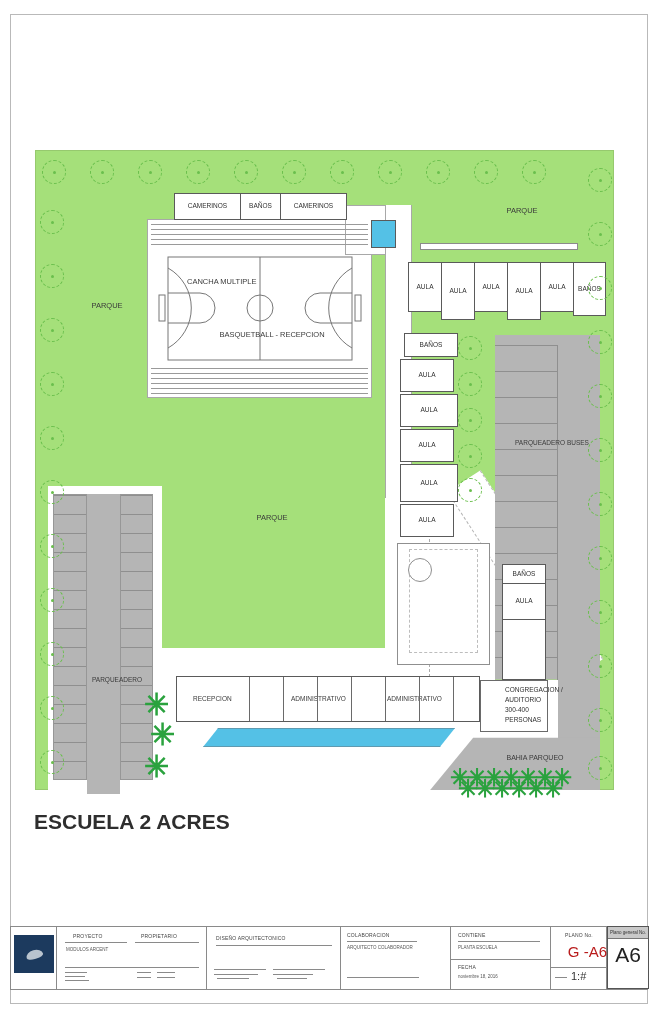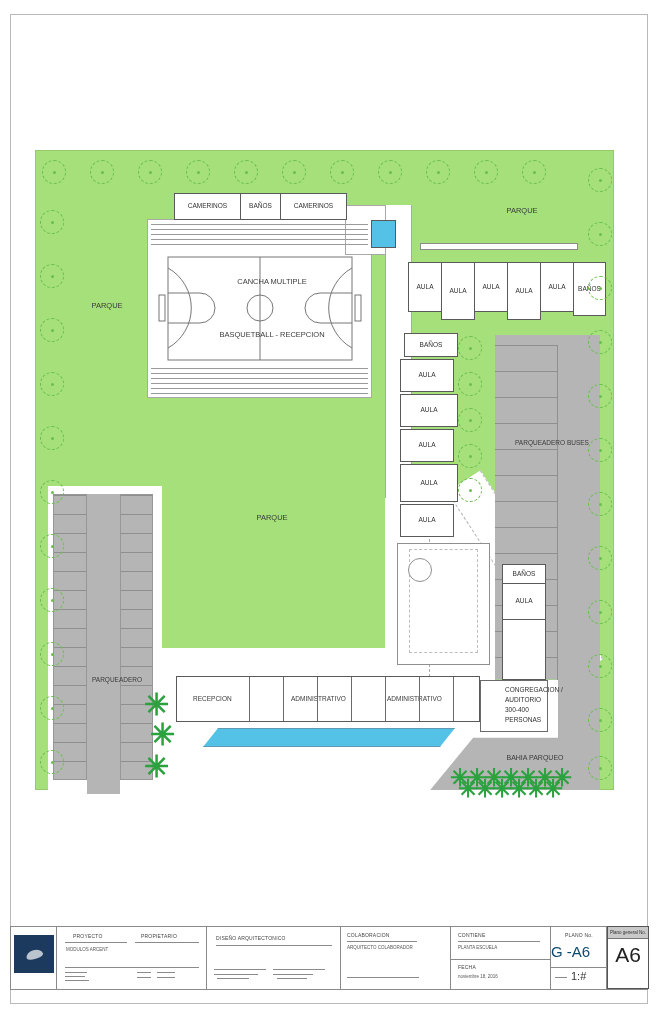--- a/index.html
+++ b/index.html
@@ -77,21 +77,21 @@
       <path d="M34,39 A15,15 0 0 1 34,69"></path>
       <path d="M2,14 A46,46 0 0 1 2,94"></path>
 
       <rect x="189" y="41" width="6" height="26"></rect>
       <line x1="186" y1="39" x2="154" y2="39"></line>
       <line x1="186" y1="69" x2="154" y2="69"></line>
       <path d="M154,69 A15,15 0 0 1 154,39"></path>
       <path d="M186,94 A46,46 0 0 1 186,14"></path>
     </g>
   </svg>
-  <div class="plabel" style="left:187px;top:278px;width:170px;text-align:center;">CANCHA MULTIPLE</div>
+  <div class="plabel" style="left:187px;top:278px;width:170px;text-align:left;">CANCHA MULTIPLE</div>
   <div class="plabel" style="left:187px;top:331px;width:170px;text-align:center;">BASQUETBALL - RECEPCION</div>
 
   <div class="abs" style="left:371px;top:220px;width:25px;height:28px;background:#54c1e6;border:1px solid #5a5a5a;"></div>
 
   <div class="room" style="left:174px;top:193px;width:67px;height:27px;">CAMERINOS</div>
   <div class="room" style="left:240px;top:193px;width:41px;height:27px;">BAÑOS</div>
   <div class="room" style="left:280px;top:193px;width:67px;height:27px;">CAMERINOS</div>
 
   <div class="room" style="left:408px;top:262px;width:34px;height:50px;">AULA</div>
   <div class="room" style="left:441px;top:262px;width:34px;height:58px;">AULA</div>
@@ -201,20 +201,21 @@
       <span class="palm" style="left: 535px; top: 766px; font-size: 24px;">✳</span>
       <span class="palm" style="left: 552px; top: 766px; font-size: 24px;">✳</span>
       <span class="palm" style="left: 458px; top: 777px; font-size: 24px;">✳</span>
       <span class="palm" style="left: 475px; top: 777px; font-size: 24px;">✳</span>
       <span class="palm" style="left: 492px; top: 777px; font-size: 24px;">✳</span>
       <span class="palm" style="left: 509px; top: 777px; font-size: 24px;">✳</span>
       <span class="palm" style="left: 526px; top: 777px; font-size: 24px;">✳</span>
       <span class="palm" style="left: 543px; top: 777px; font-size: 24px;">✳</span>
     </div>
 
+  <div class="abs" style="left:34px;top:810px;font-size:21px;font-weight:600;color:#2e2e2e;letter-spacing:0;">ESCUELA 2 ACRES</div>
 
   <div class="abs" style="left:10px;top:926px;width:638px;height:64px;border:1px solid #8a8a8a;background:#fff;">
 
     <div class="abs" style="left:0;top:0;width:46px;height:62px;border-right:1px solid #8a8a8a;">
       <div class="abs" style="left:3px;top:8px;width:40px;height:38px;background:#1c3a5e;">
         <div class="abs" style="left:12px;top:15px;width:17px;height:9px;background:#b9c4cf;
                     border-radius:50% 50% 45% 45%/65% 65% 35% 35%;transform:rotate(-16deg);"></div>
       </div>
     </div>
 
@@ -256,21 +257,21 @@
       <span class="tb-h" style="left:7px;top:6px;">CONTIENE</span>
       <div class="mb" style="left:7px;top:14px;width:82px;"></div>
       <span class="tb-v" style="left:7px;top:19px;">PLANTA ESCUELA</span>
       <div class="mb" style="left:0px;top:32px;width:100px;"></div>
       <span class="tb-h" style="left:7px;top:38px;">FECHA</span>
       <span class="tb-v" style="left:7px;top:48px;">noviembre 18, 2016</span>
     </div>
 
     <div class="abs" style="left:540px;top:0;width:56px;height:62px;border-right:1px solid #8a8a8a;">
       <span class="tb-h" style="left:14px;top:6px;">PLANO No.</span>
-      <div class="abs" style="left:0;top:16px;width:56px;text-align:left;font-size:15px;color:#0c4a6e;">G -A6</div>
+      <div class="abs" style="left:0;top:16px;width:56px;text-align:right;font-size:15px;color:#b91c1c;">G -A6</div>
       <div class="mb" style="left:0;top:40px;width:56px;"></div>
       <div class="mb" style="left:4px;top:50px;width:12px;"></div>
       <span class="abs" style="left:20px;top:43px;font-size:11px;color:#333;">1:#</span>
     </div>
 
     <div class="abs" style="left:596px;top:-1px;width:42px;height:63px;border:1.5px solid #555;background:#fff;">
       <div class="abs" style="left:0;top:0;width:100%;height:12px;background:#c9c9c9;border-bottom:1px solid #777;
                   font-size:4.5px;color:#333;display:flex;align-items:center;justify-content:center;white-space:nowrap;overflow:hidden;">Plano general No.</div>
       <div class="abs" style="left:0;top:16px;width:100%;text-align:center;font-size:21px;color:#222;">A6</div>
     </div>

